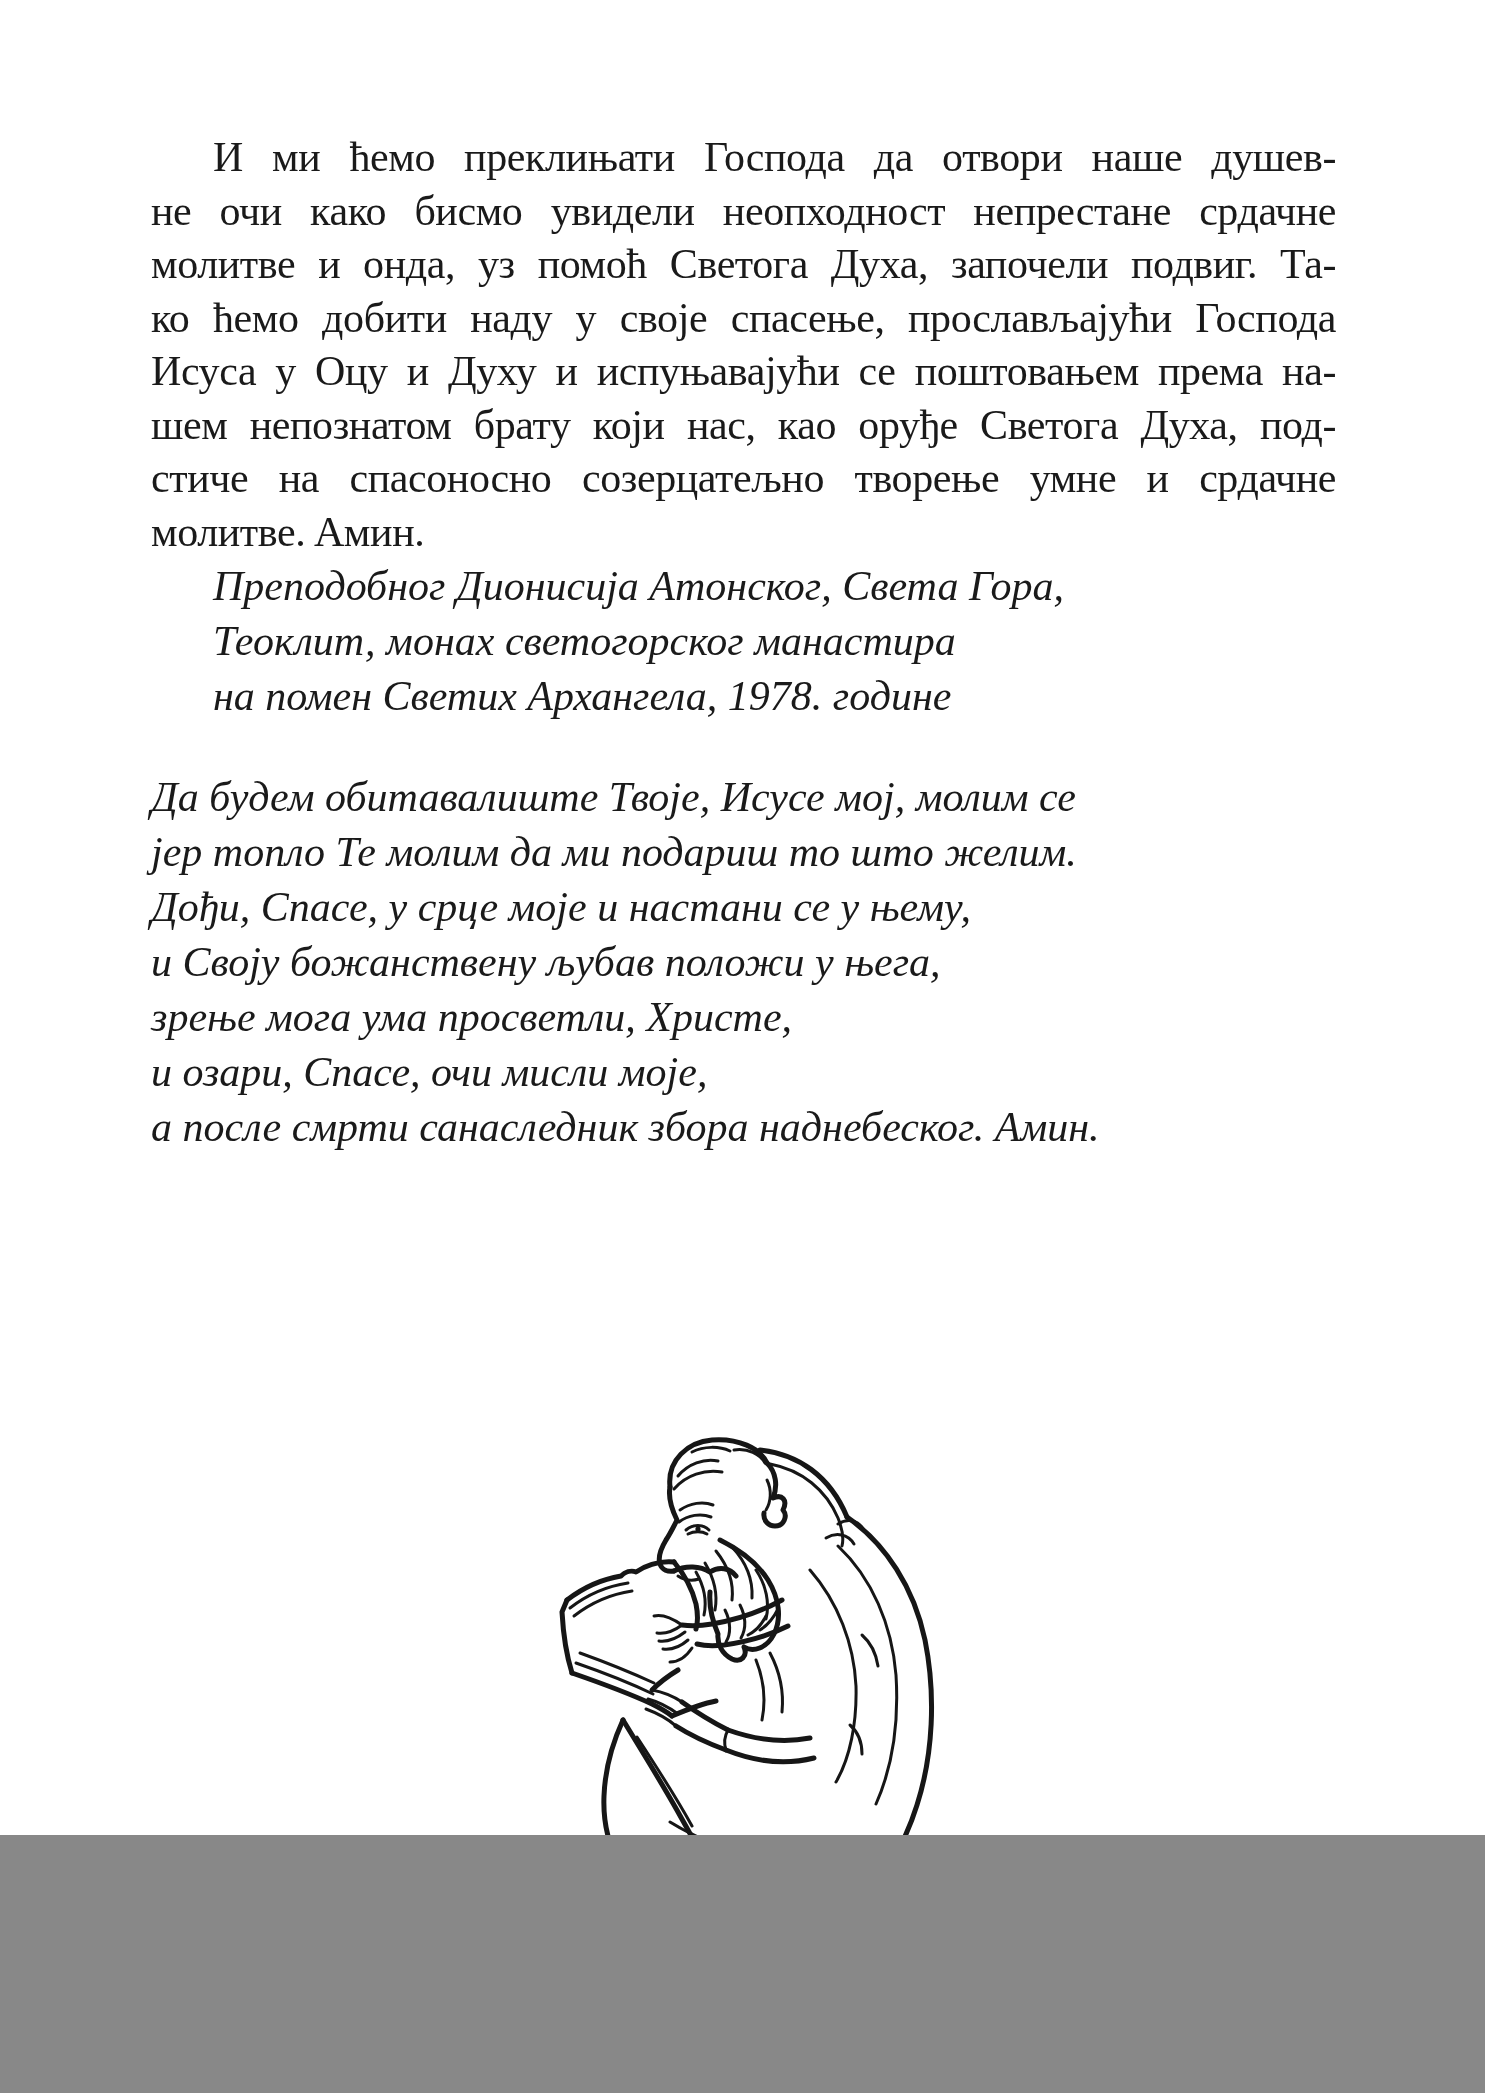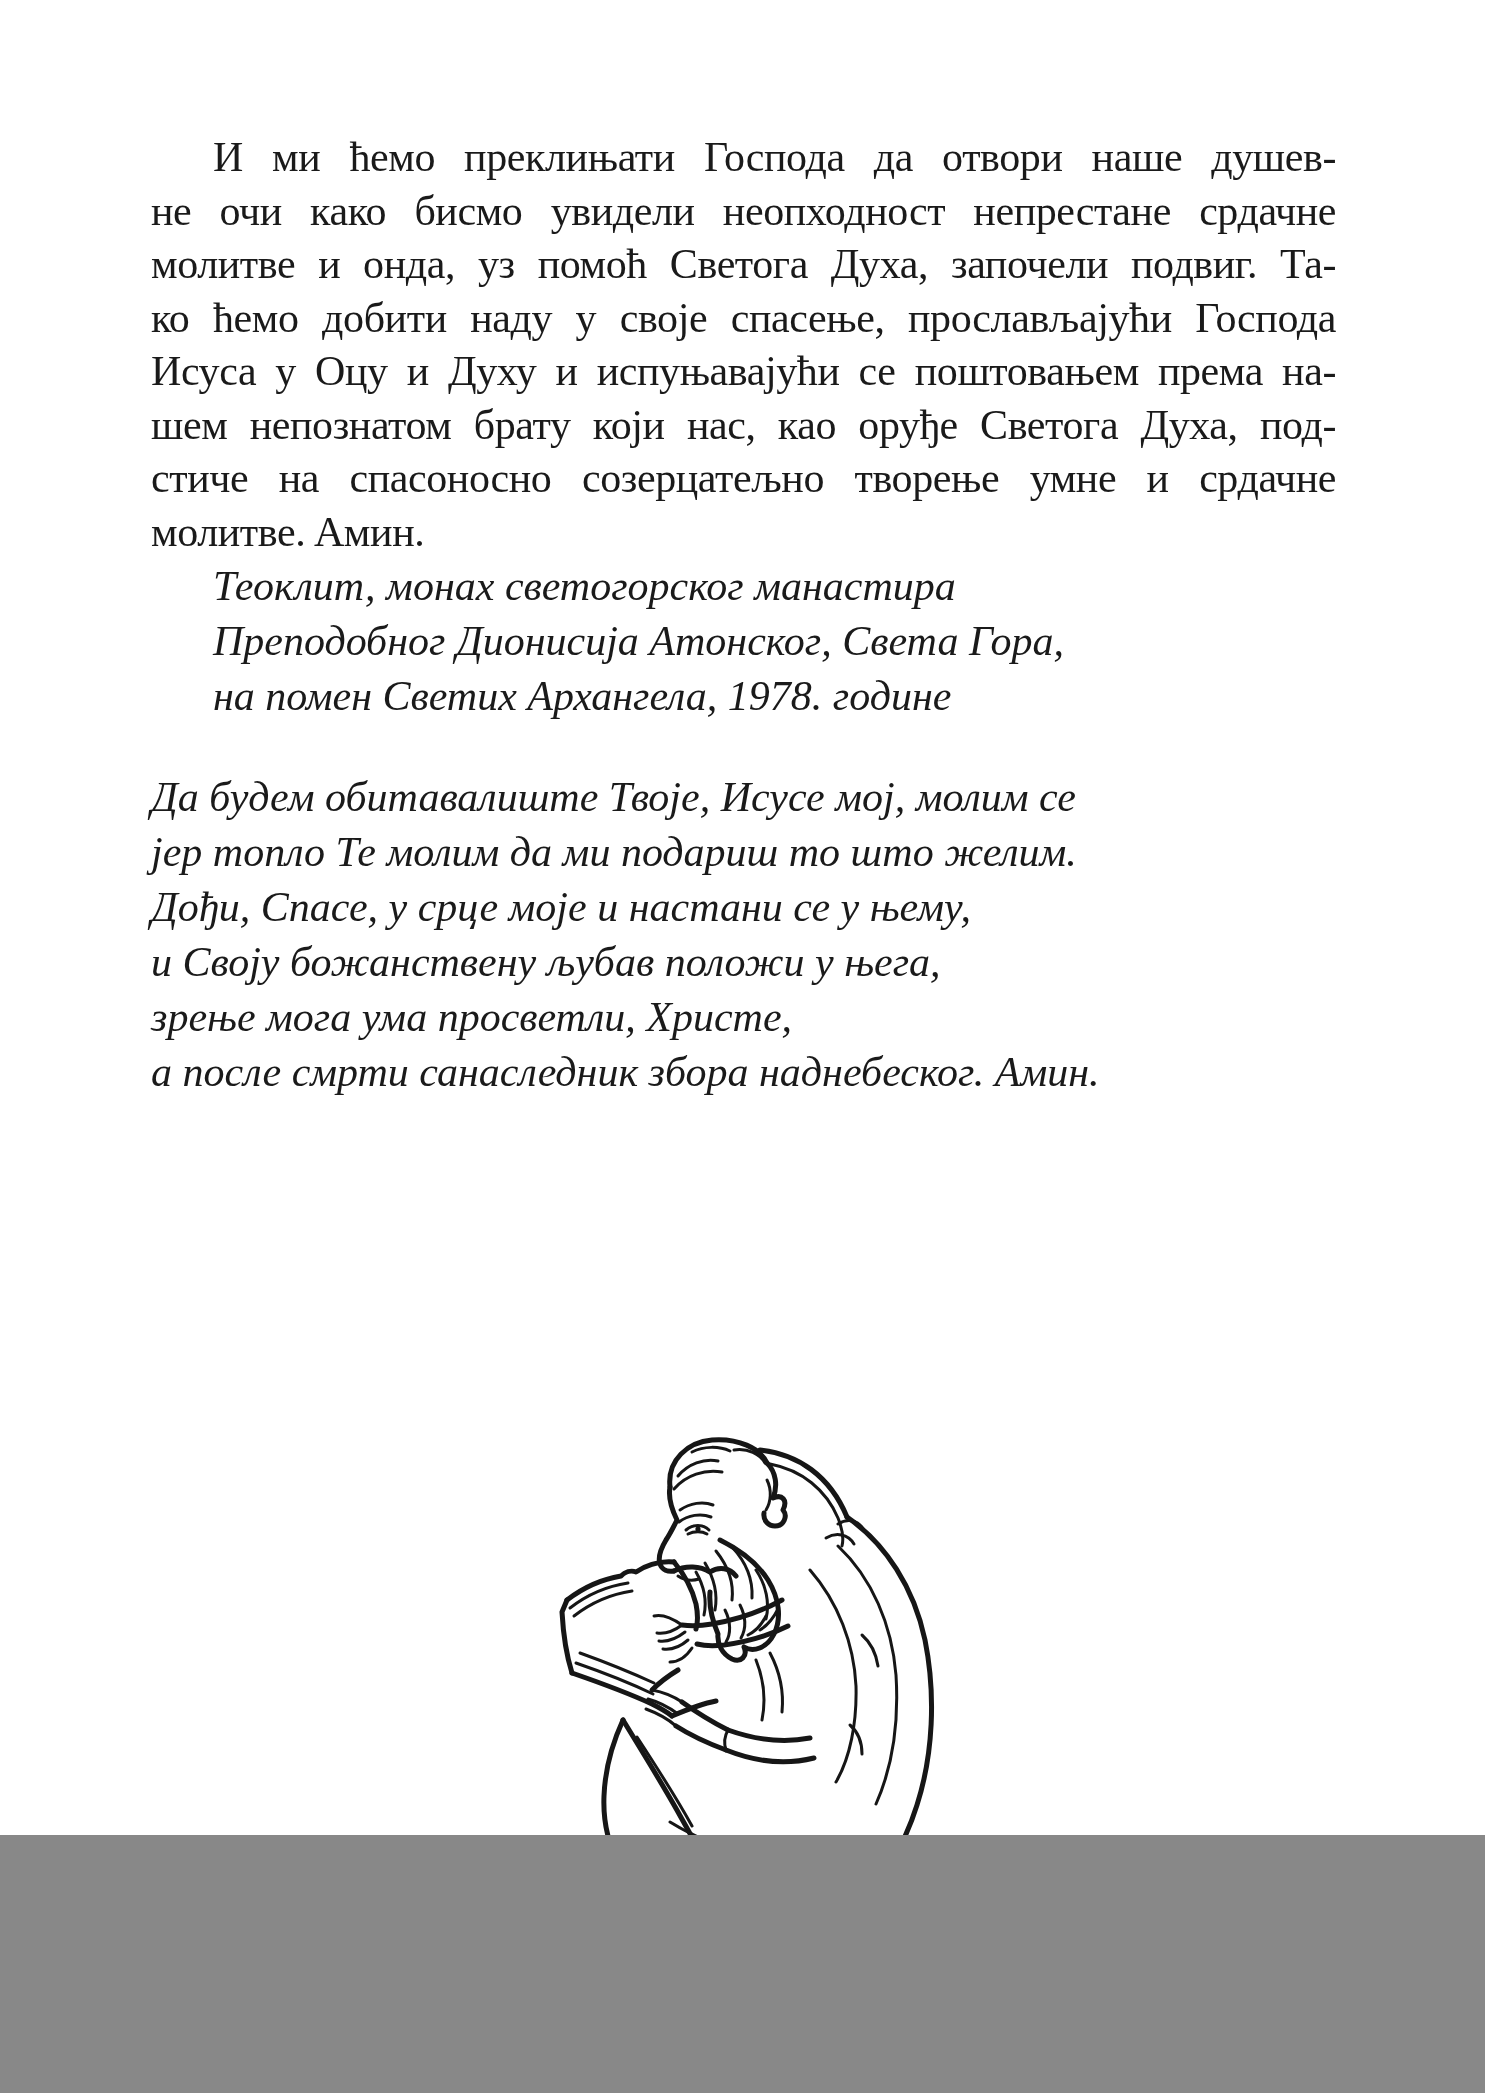--- a/index.html
+++ b/index.html
@@ -75,31 +75,32 @@
       <div class="pline">не очи како бисмо увидели неопходност непрестане срдачне</div>
       <div class="pline">молитве и онда, уз помоћ Светога Духа, започели подвиг. Та-</div>
       <div class="pline">ко ћемо добити наду у своје спасење, прослављајући Господа</div>
       <div class="pline">Исуса у Оцу и Духу и испуњавајући се поштовањем према на-</div>
       <div class="pline">шем непознатом брату који нас, као оруђе Светога Духа, под-</div>
       <div class="pline">стиче на спасоносно созерцатељно творење умне и срдачне</div>
       <div class="pline last">молитве. Амин.</div>
     </div>
 
     <div class="attr">
+      <div class="aline">Преподобног Дионисија Атонског, Света Гора,</div>
       <div class="aline">Теоклит, монах светогорског манастира</div>
-      <div class="aline">Преподобног Дионисија Атонског, Света Гора,</div>
       <div class="aline">на помен Светих Архангела, 1978. године</div>
     </div>
 
     <div class="poem">
       <div class="vline">Да будем обитавалиште Твоје, Исусе мој, молим се</div>
       <div class="vline">јер топло Те молим да ми подариш то што желим.</div>
       <div class="vline">Дођи, Спасе, у срце моје и настани се у њему,</div>
       <div class="vline">и Своју божанствену љубав положи у њега,</div>
       <div class="vline">зрење мога ума просветли, Христе,</div>
+      <div class="vline">и озари, Спасе, очи мисли моје,</div>
       <div class="vline">а после смрти санаследник збора наднебеског. Амин.</div>
     </div>
 
   </div>
 
   <svg class="monk" viewBox="0 0 460 480" aria-hidden="true">
 
     <path class="w5" d="M150,67 C147,40 168,22 192,20 C218,18 240,28 247,43"></path>
 
     <path class="w3" d="M158,56 C168,44 184,38 198,41"></path>

